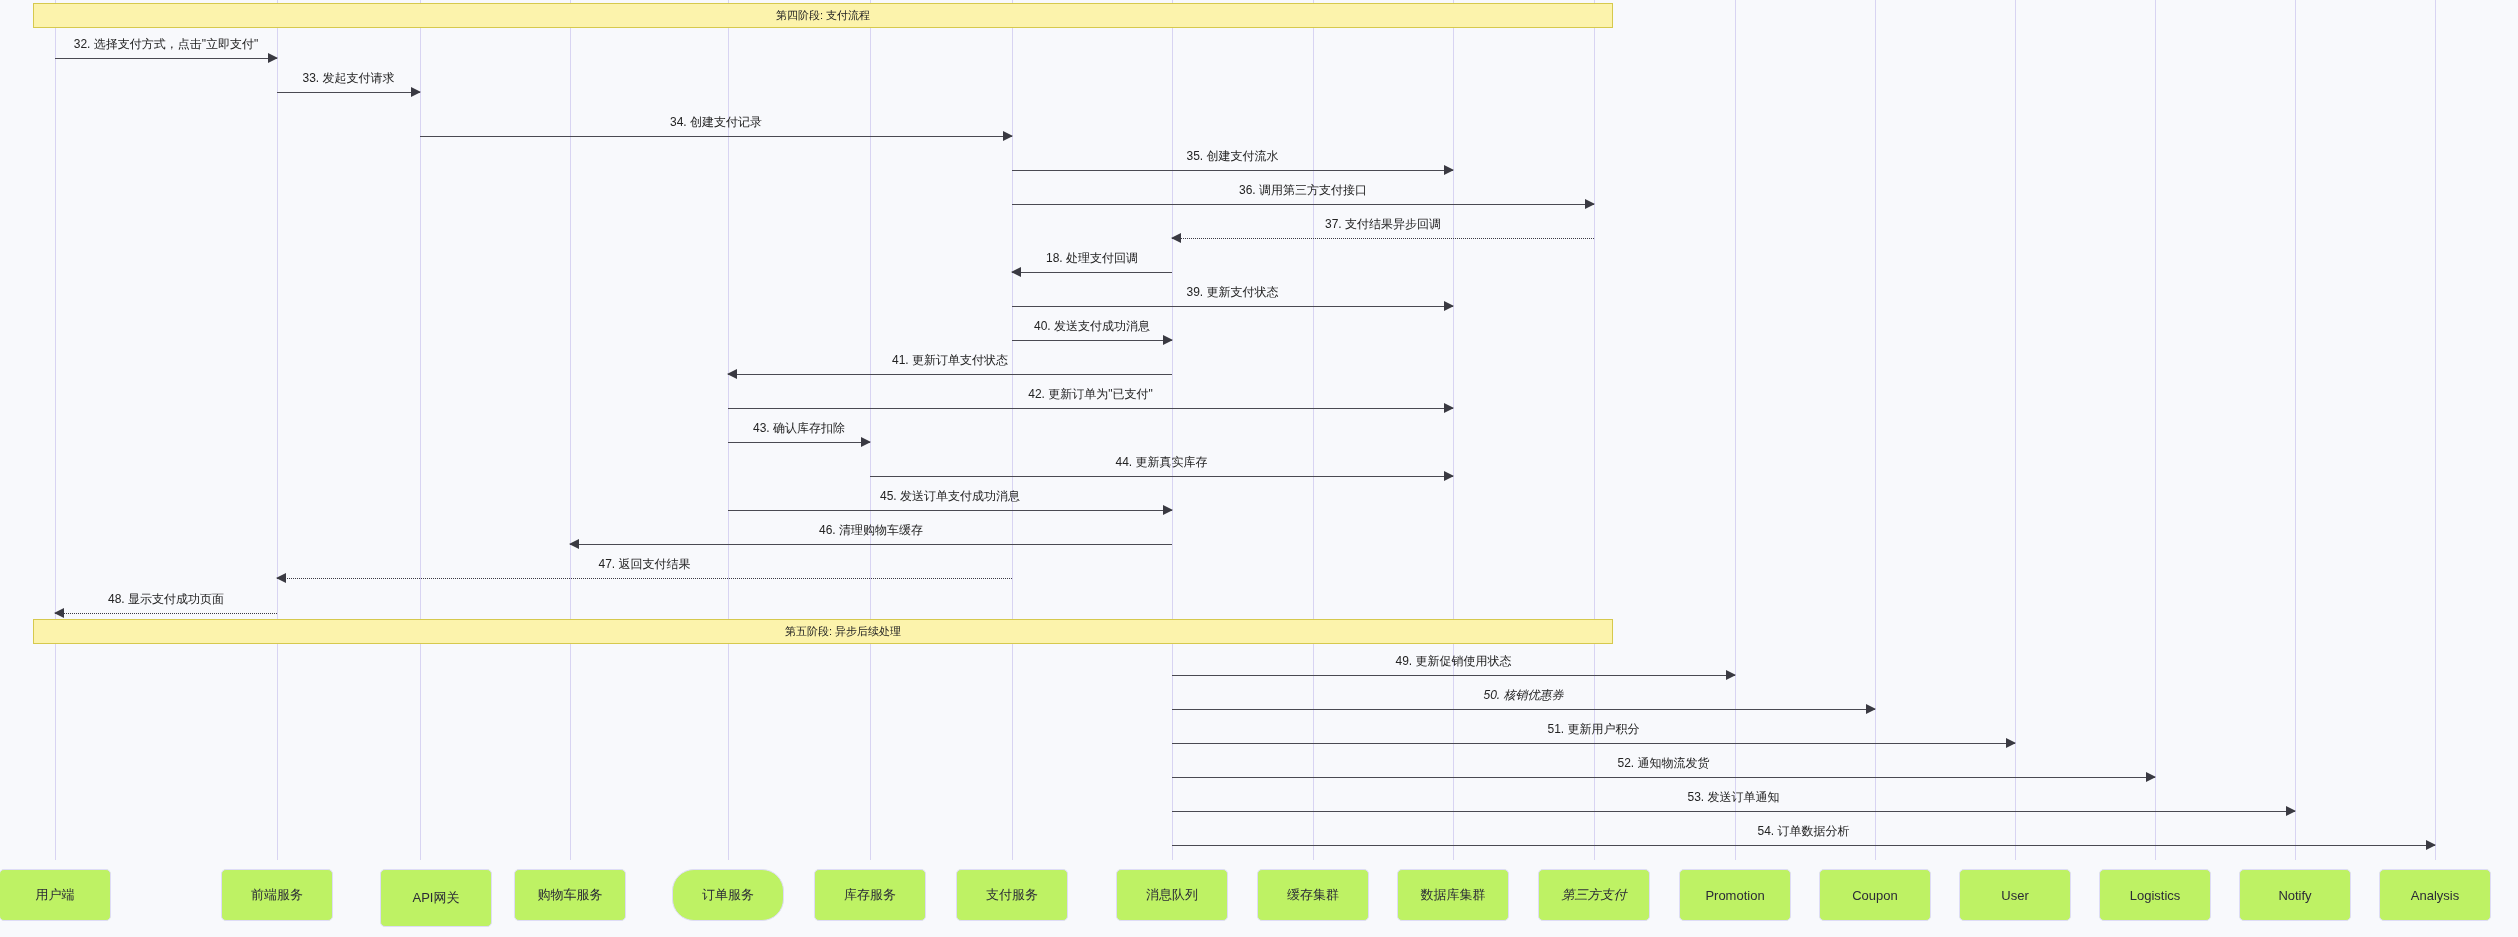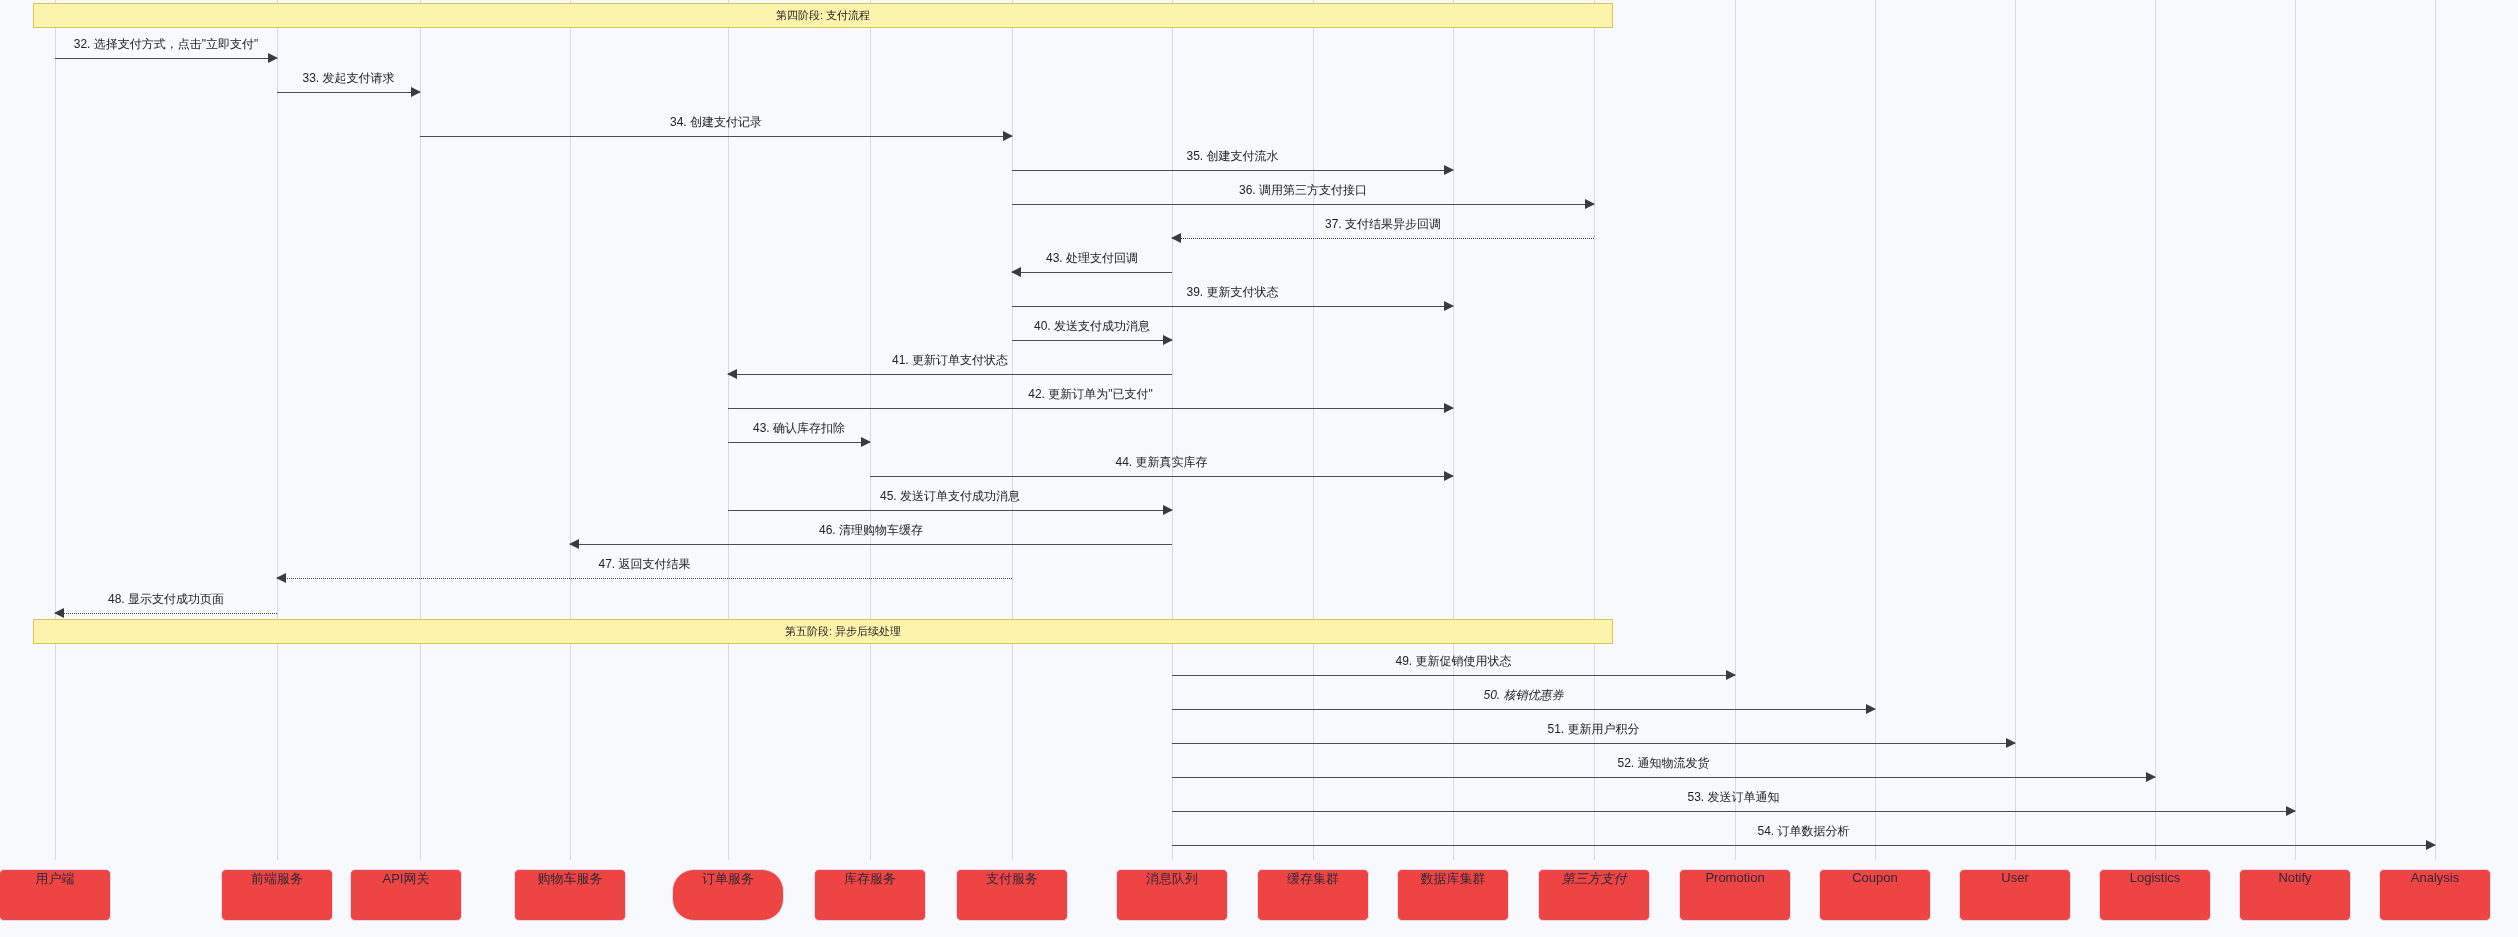--- a/index.html
+++ b/index.html
@@ -13,24 +13,24 @@
   #canvas{position:absolute;inset:0;}
   
   .lifeline{
     position:absolute;top:0;width:1px;height:860px;
     background:#d8d4f2;
   }
   
   .actor{
     position:absolute;
     height:52px;
-    background:#ef4444;
+    background:#bef264;
     border:1px solid #dedcf6;
     border-radius:5px;
-    display:flex;justify-content:center;
+    display:flex;align-items:center;justify-content:center;
     font-size:13px;color:#2b2b36;
     box-sizing:border-box;
     white-space:nowrap;
   }
   
   .phase{
     position:absolute;
     height:25px;
     background:#fcf3ac;
     border:1px solid #d6c94d;
@@ -115,21 +115,21 @@
       <div class="label">36. 调用第三方支付接口</div>
     </div>
     <div class="msg left dotted" style="left: 1172px; top: 238px; width: 422px;">
       <div class="line"></div>
       <div class="head"></div>
       <div class="label">37. 支付结果异步回调</div>
     </div>
     <div class="msg left" style="left: 1012px; top: 272px; width: 160px;">
       <div class="line"></div>
       <div class="head"></div>
-      <div class="label">43. 处理支付回调</div>
+      <div class="label">18. 处理支付回调</div>
     </div>
     <div class="msg right" style="left: 1012px; top: 306px; width: 441px;">
       <div class="line"></div>
       <div class="head"></div>
       <div class="label">39. 更新支付状态</div>
     </div>
     <div class="msg right" style="left: 1012px; top: 340px; width: 160px;">
       <div class="line"></div>
       <div class="head"></div>
       <div class="label">40. 发送支付成功消息</div>
@@ -203,21 +203,21 @@
       <div class="line"></div>
       <div class="head"></div>
       <div class="label">54. 订单数据分析</div>
     </div>
     <div class="actor" style="left: -1px; top: 869px; width: 112px; height: 52px;">
       <span>用户端</span>
     </div>
     <div class="actor" style="left: 221px; top: 869px; width: 112px; height: 52px;">
       <span>前端服务</span>
     </div>
-    <div class="actor" style="left: 350px; top: 869px; width: 112px; height: 52px;">
+    <div class="actor" style="left: 380px; top: 869px; width: 112px; height: 58px;">
       <span>API网关</span>
     </div>
     <div class="actor" style="left: 514px; top: 869px; width: 112px; height: 52px;">
       <span>购物车服务</span>
     </div>
     <div class="actor" style="left: 672px; top: 869px; width: 112px; height: 52px; border-radius: 22px;">
       <span>订单服务</span>
     </div>
     <div class="actor" style="left: 814px; top: 869px; width: 112px; height: 52px;">
       <span>库存服务</span>

